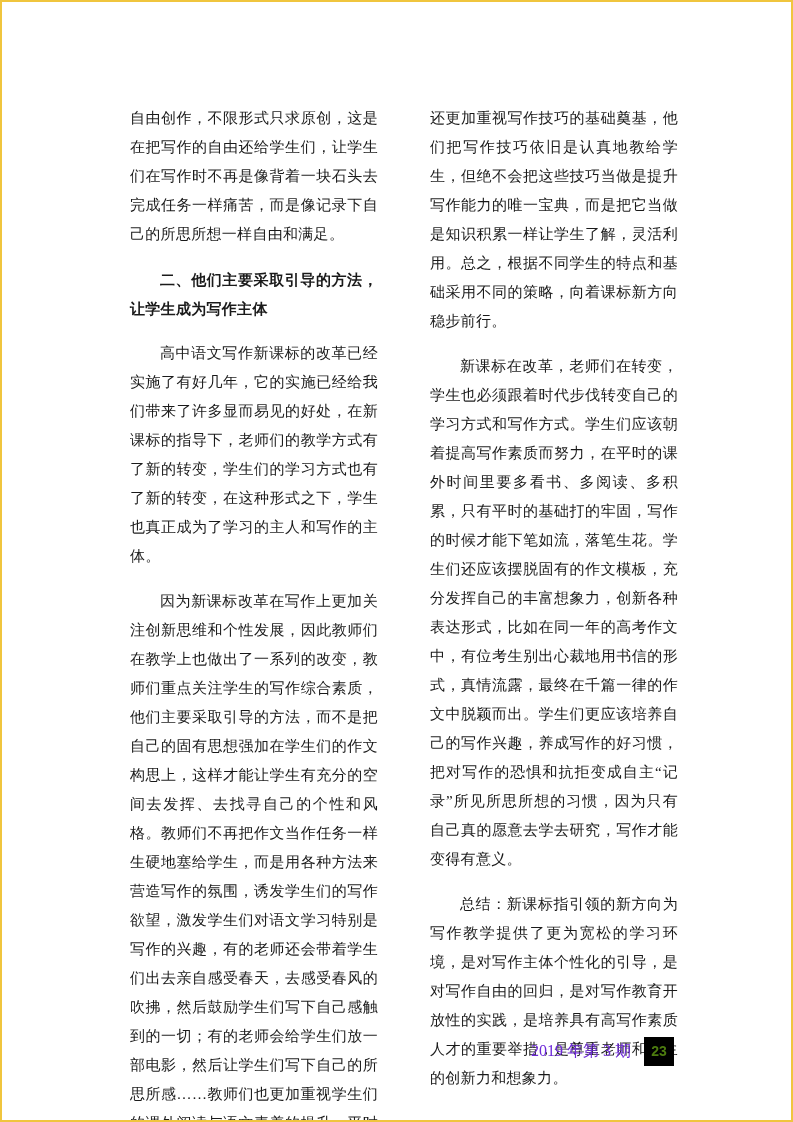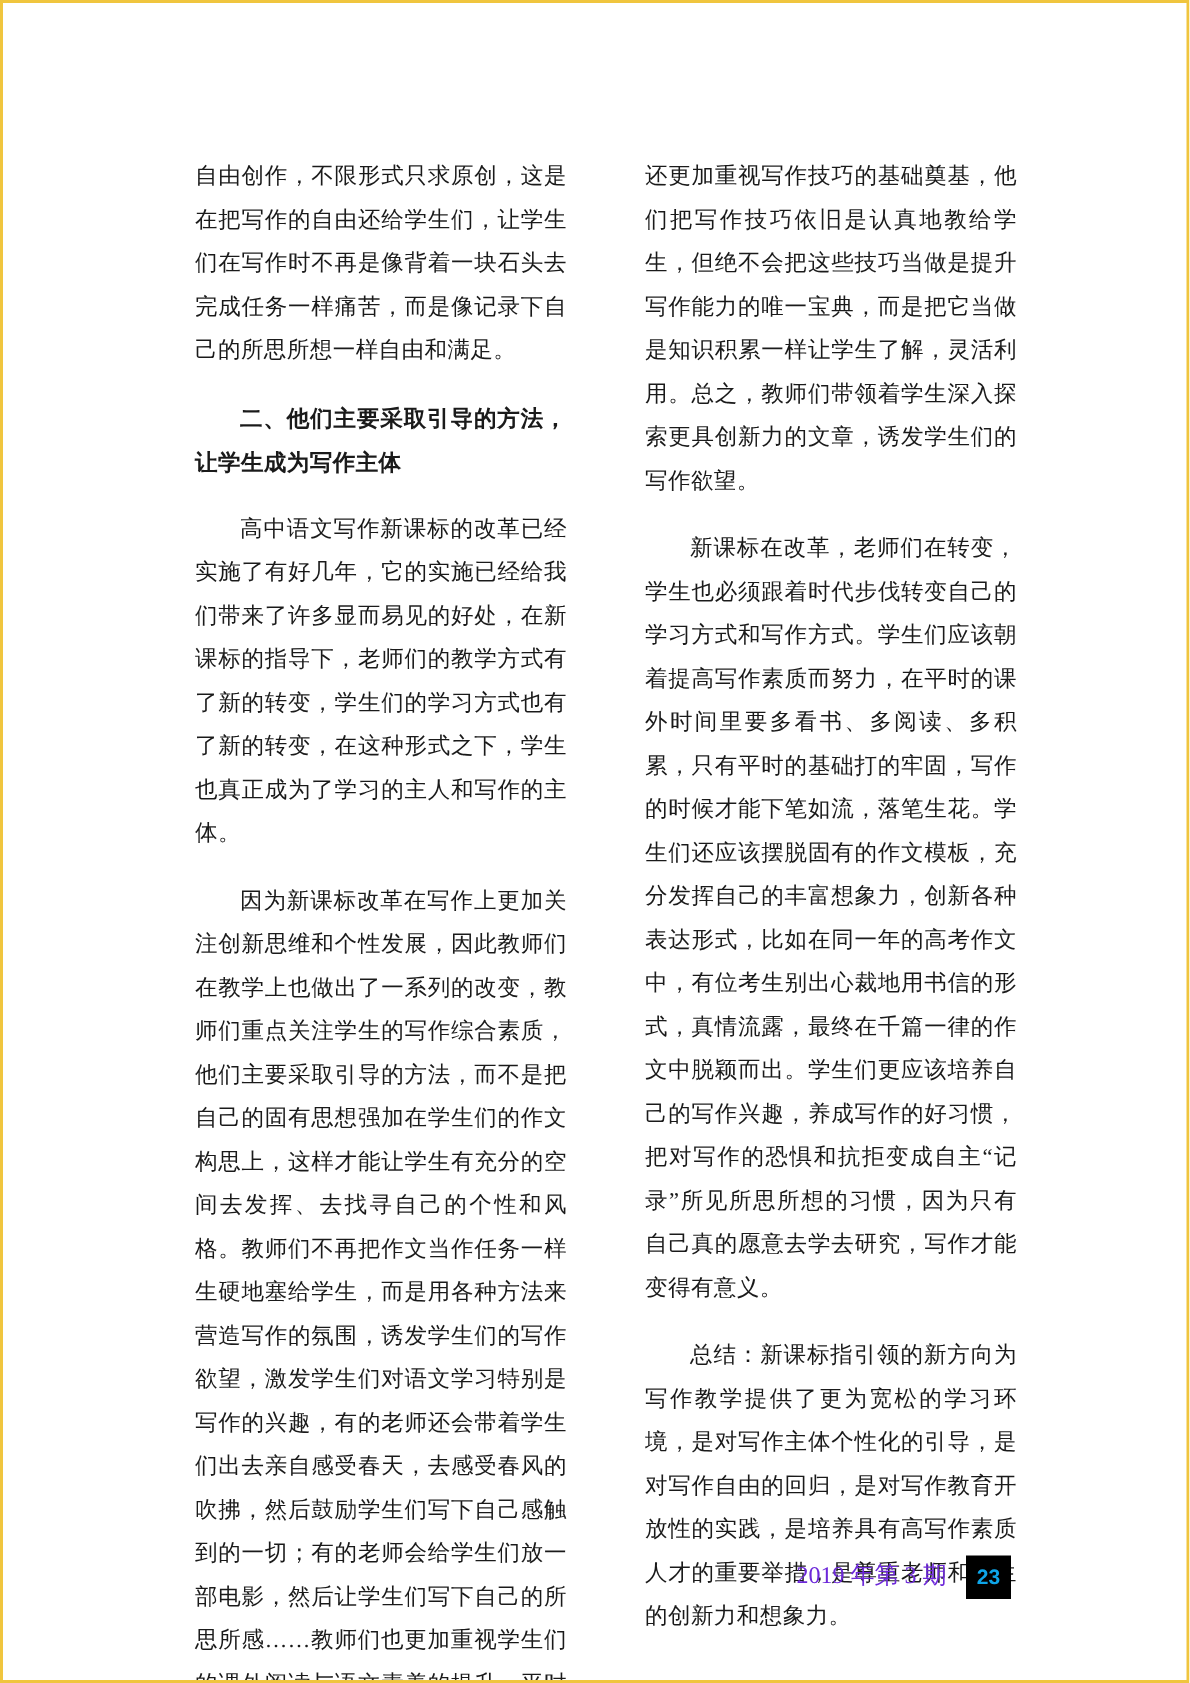--- a/index.html
+++ b/index.html
@@ -58,21 +58,21 @@
   }
   .footer-issue {
     font-size: 16px;
     color: #6d28d9;
     line-height: 30px;
   }
   .page-number-badge {
     width: 30px;
     height: 29px;
     background: #000000;
-    color: #0ea5e9;
+    color: #4d7c0f;
     font-family: "Liberation Sans", "DejaVu Sans", sans-serif;
     font-size: 14px;
     font-weight: bold;
     display: flex;
     align-items: center;
     justify-content: center;
   }
 </style>
 </head>
 <body>
@@ -82,21 +82,21 @@
   <div class="columns">
 
     <div class="column">
       <p>自由创作，不限形式只求原创，这是在把写作的自由还给学生们，让学生们在写作时不再是像背着一块石头去完成任务一样痛苦，而是像记录下自己的所思所想一样自由和满足。</p>
       <p class="section-heading">二、他们主要采取引导的方法，让学生成为写作主体</p>
       <p class="indent">高中语文写作新课标的改革已经实施了有好几年，它的实施已经给我们带来了许多显而易见的好处，在新课标的指导下，老师们的教学方式有了新的转变，学生们的学习方式也有了新的转变，在这种形式之下，学生也真正成为了学习的主人和写作的主体。</p>
       <p class="indent">因为新课标改革在写作上更加关注创新思维和个性发展，因此教师们在教学上也做出了一系列的改变，教师们重点关注学生的写作综合素质，他们主要采取引导的方法，而不是把自己的固有思想强加在学生们的作文构思上，这样才能让学生有充分的空间去发挥、去找寻自己的个性和风格。教师们不再把作文当作任务一样生硬地塞给学生，而是用各种方法来营造写作的氛围，诱发学生们的写作欲望，激发学生们对语文学习特别是写作的兴趣，有的老师还会带着学生们出去亲自感受春天，去感受春风的吹拂，然后鼓励学生们写下自己感触到的一切；有的老师会给学生们放一部电影，然后让学生们写下自己的所思所感……教师们也更加重视学生们的课外阅读与语文素养的提升，平时抓住时机给学生们推荐经典的读物，带领着学生们在语文的广阔天地里遨游。教师们也更加重视学生的个体差异，坚持用因材施教的方法引导学生，根据不同学生的特点和基础采用不同的策略，对学生不一样的写作风格都加以鼓励和引导，让每一位学生都发现自己的写作优势，找到自己的写作风格，激发他们对写作的兴趣。教师们</p>
     </div>
 
     <div class="column">
-      <p>还更加重视写作技巧的基础奠基，他们把写作技巧依旧是认真地教给学生，但绝不会把这些技巧当做是提升写作能力的唯一宝典，而是把它当做是知识积累一样让学生了解，灵活利用。总之，教师们带领着学生深入探索更具创新力的文章，诱发学生们的写作欲望。</p>
+      <p>还更加重视写作技巧的基础奠基，他们把写作技巧依旧是认真地教给学生，但绝不会把这些技巧当做是提升写作能力的唯一宝典，而是把它当做是知识积累一样让学生了解，灵活利用。总之，根据不同学生的特点和基础采用不同的策略，向着课标新方向稳步前行。</p>
       <p class="indent">新课标在改革，老师们在转变，学生也必须跟着时代步伐转变自己的学习方式和写作方式。学生们应该朝着提高写作素质而努力，在平时的课外时间里要多看书、多阅读、多积累，只有平时的基础打的牢固，写作的时候才能下笔如流，落笔生花。学生们还应该摆脱固有的作文模板，充分发挥自己的丰富想象力，创新各种表达形式，比如在同一年的高考作文中，有位考生别出心裁地用书信的形式，真情流露，最终在千篇一律的作文中脱颖而出。学生们更应该培养自己的写作兴趣，养成写作的好习惯，把对写作的恐惧和抗拒变成自主“记录”所见所思所想的习惯，因为只有自己真的愿意去学去研究，写作才能变得有意义。</p>
       <p class="indent">总结：新课标指引领的新方向为写作教学提供了更为宽松的学习环境，是对写作主体个性化的引导，是对写作自由的回归，是对写作教育开放性的实践，是培养具有高写作素质人才的重要举措，是尊重老师和学生的创新力和想象力。</p>
 
     </div>
 
   </div>
 
   <div class="footer">
     <span class="footer-issue">2019 年第 3 期</span>
     <span class="page-number-badge">23</span>

